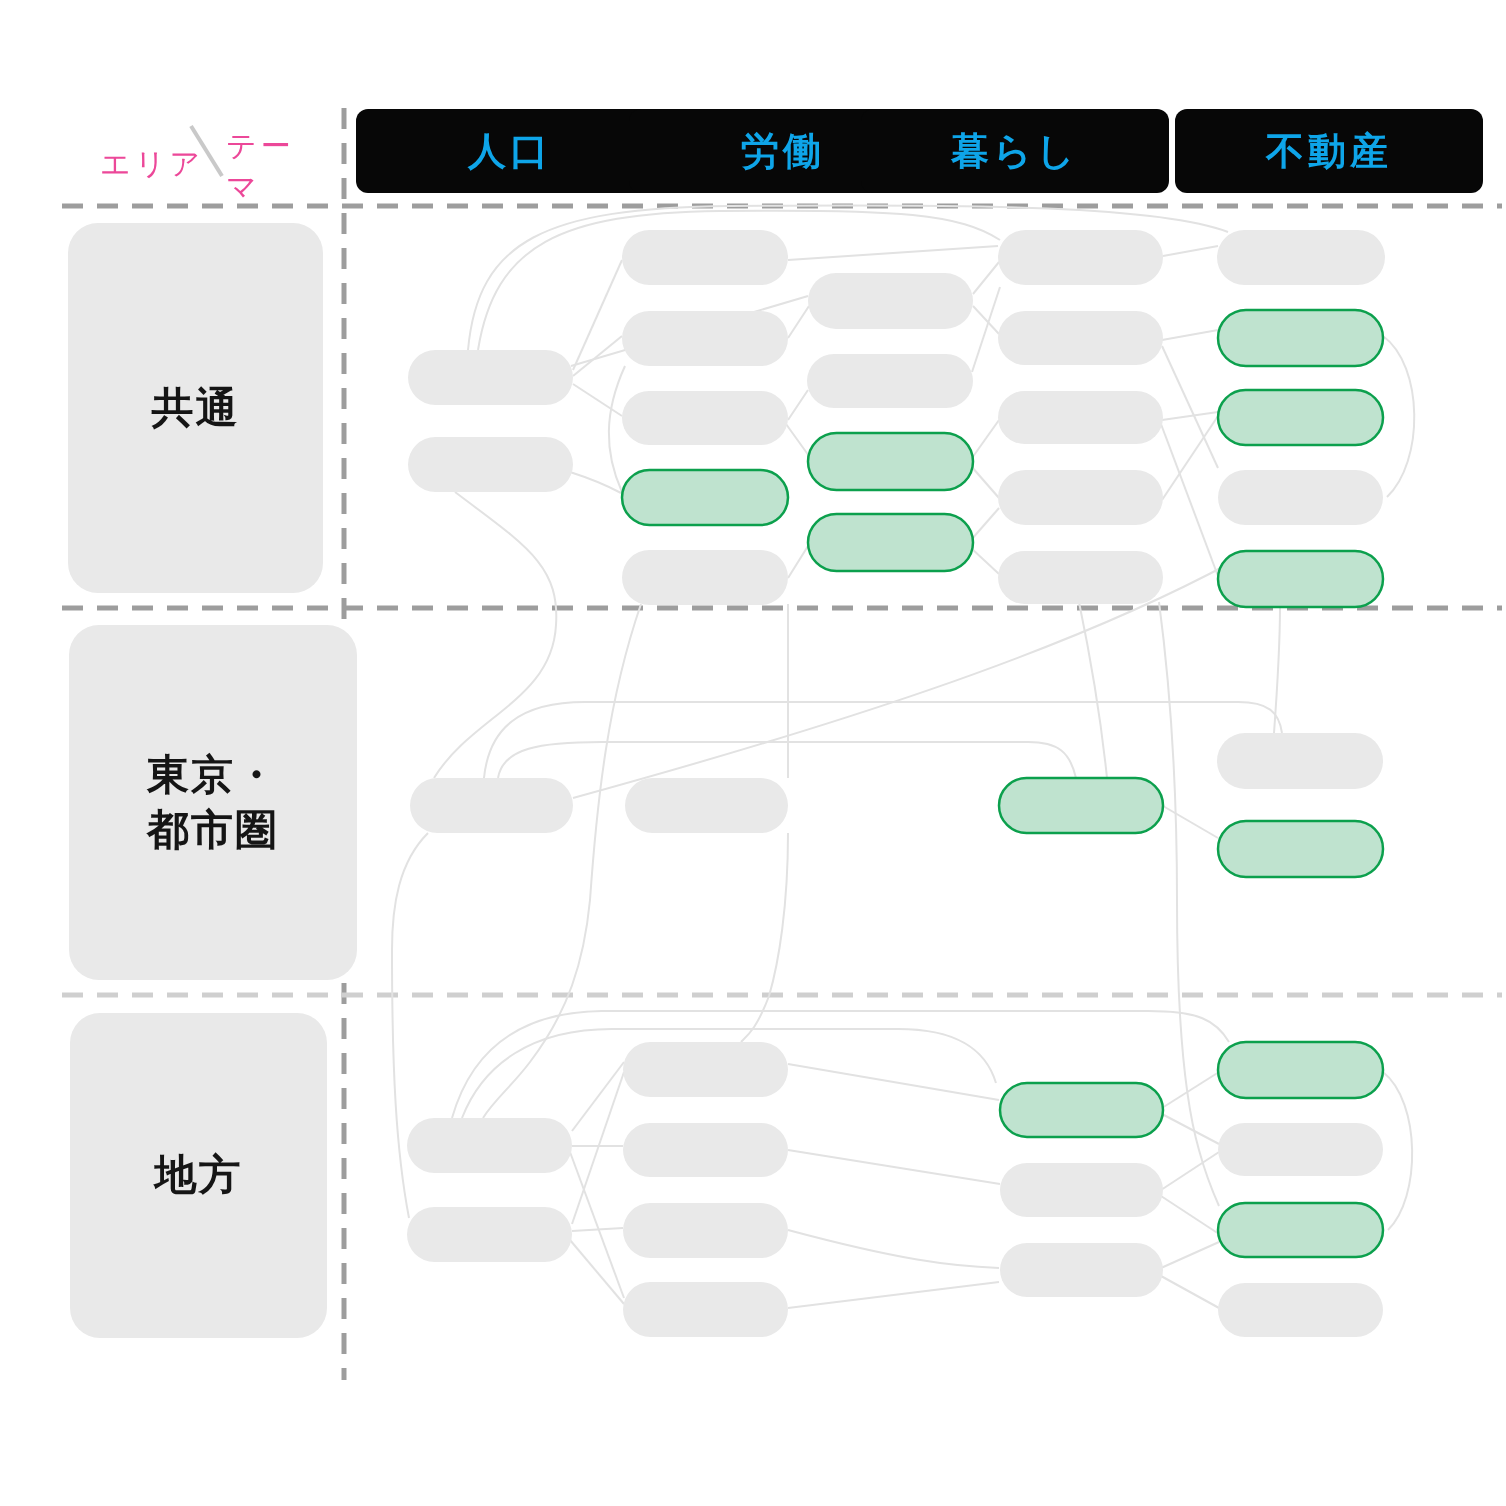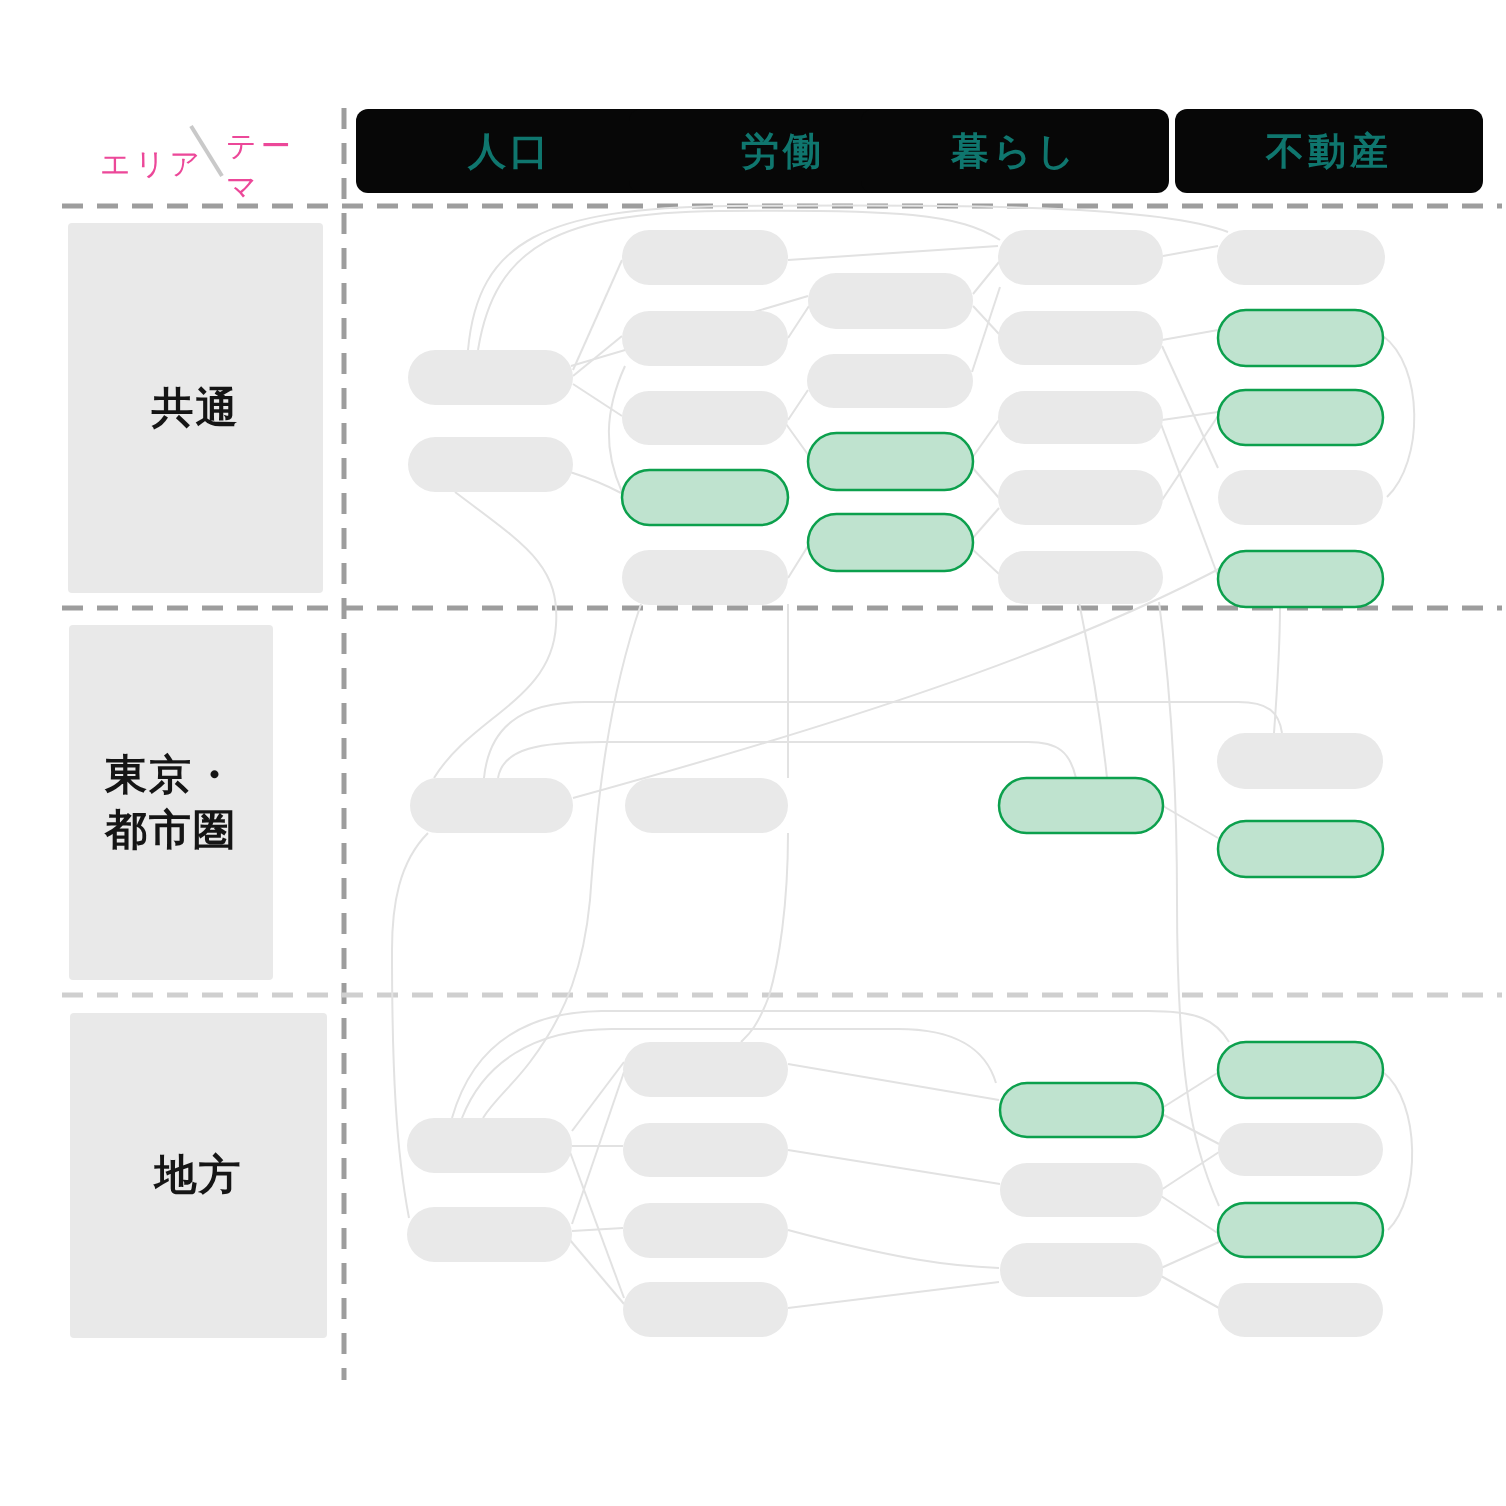--- a/index.html
+++ b/index.html
@@ -3,25 +3,25 @@
 <meta charset="utf-8">
 <style>
   html,body{margin:0;padding:0;background:#ffffff;}
   .stage{
     position:relative;width:1506px;height:1506px;background:#ffffff;overflow:hidden;
     font-family:"Liberation Sans","DejaVu Sans",sans-serif;
   }
   .layer{position:absolute;left:0;top:0;}
   .col-header{
     position:absolute;top:109px;width:308px;height:84px;background:#070707;border-radius:12px;
-    color:#0f766e;font-size:38px;font-weight:700;letter-spacing:4px;
+    color:#0ea5e9;font-size:38px;font-weight:700;letter-spacing:4px;
     display:flex;align-items:center;justify-content:center;
   }
   .row-label{
-    position:absolute;background:#e9e9e9;border-radius:4px;
+    position:absolute;background:#e9e9e9;border-radius:30px;
     display:flex;align-items:center;justify-content:center;
     color:#151515;font-size:42px;font-weight:700;letter-spacing:2px;line-height:1.3;
   }
   .row-label .lines{text-align:left;}
   .corner{position:absolute;left:98px;top:118px;width:220px;height:64px;color:#ec4899;}
   .corner .area{position:absolute;left:2px;top:26px;font-size:30px;letter-spacing:4px;}
   .corner .theme{position:absolute;left:128px;top:8px;font-size:30px;letter-spacing:4px;}
   .corner svg{position:absolute;left:0;top:0;}
 </style>
 </head>
@@ -147,21 +147,21 @@
   <div class="col-header" style="left:356px;">人口</div>
   <div class="col-header" style="left:629px;">労働</div>
   <div class="col-header" style="left:861px;">暮らし</div>
   <div class="col-header" style="left:1175px;">不動産</div>
 
   <div class="row-label" style="left:68px;top:223px;width:255px;height:370px;">
     <div class="lines">
         <div>共通</div>
       </div>
   </div>
-  <div class="row-label" style="left:69px;top:625px;width:204px;height:355px;">
+  <div class="row-label" style="left:69px;top:625px;width:288px;height:355px;">
     <div class="lines">
       <div>東京・</div>
       <div>都市圏</div>
     </div>
   </div>
   <div class="row-label" style="left:70px;top:1013px;width:257px;height:325px;">
     <div class="lines">
         <div>地方</div>
       </div>
   </div>

